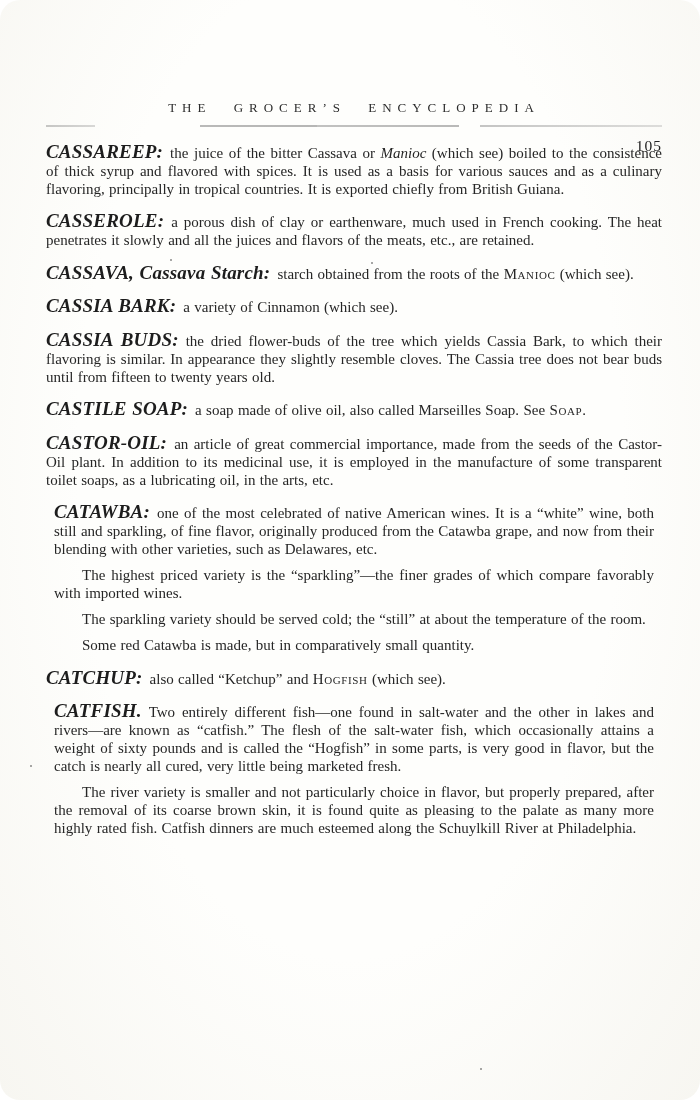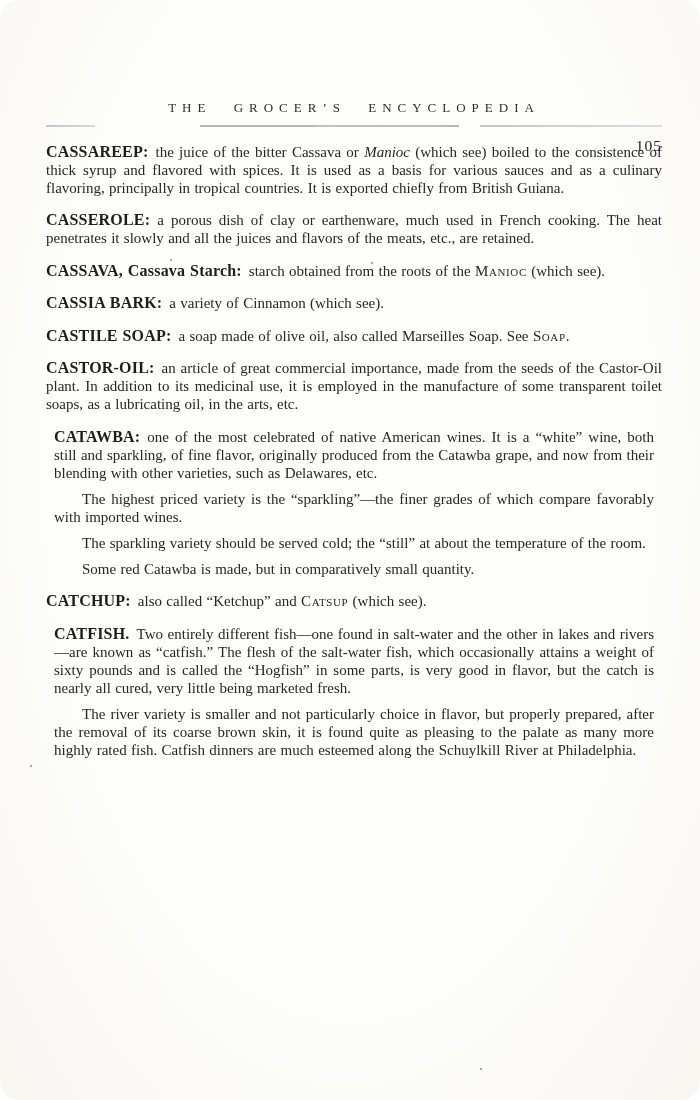--- a/index.html
+++ b/index.html
@@ -50,24 +50,25 @@
   .entry p { margin: 8px; }
   .entry .first, .entry.single, .cont {
     font-size: 15px;
     line-height: 18px;
     text-align: justify;
     word-spacing: 0.6px;
   }
   .cont { text-indent: 28px; }
   .term {
     font-weight: bold;
-    font-size: 16px;
+    font-size: 19px;
     letter-spacing: 0.2px;
     color: #1d1d1d;
     margin-right: 7px;
+    font-style: italic;
   }
   .it { font-style: italic; }
   .sc { font-variant: small-caps; letter-spacing: 0.6px; }
   .speck {
     position: absolute;
     background: rgba(60,60,60,.6);
     border-radius: 50%;
   }
   .speck.s1 { left: 170px; top: 259px; width: 2px; height: 2px; }
   .speck.s2 { left: 371px; top: 262px; width: 2px; height: 2px; }
@@ -88,33 +89,34 @@
   <div class="entries">
 
     <p class="entry single"><b class="term">CASSAREEP:</b><span>the juice of the bitter Cassava or </span><i class="it">Manioc</i><span> (which see) boiled to the consistence of thick syrup and flavored with spices.  It is used as a basis for various sauces and as a culinary flavoring, principally in tropical countries.  It is exported chiefly from British Guiana.</span></p>
 
     <p class="entry single"><b class="term">CASSEROLE:</b><span>a porous dish of clay or earthenware, much used in French cooking.  The heat penetrates it slowly and all the juices and flavors of the meats, etc., are retained.</span></p>
 
     <p class="entry single"><b class="term">CASSAVA, Cassava Starch:</b><span>starch obtained from the roots of the </span><span class="sc">Manioc</span><span> (which see).</span></p>
 
     <p class="entry single"><b class="term">CASSIA BARK:</b><span>a variety of Cinnamon (which see).</span></p>
 
+    <p class="entry single"><b class="term">CASSIA BUDS:</b><span>the dried flower-buds of the tree which yields Cassia Bark, to which their flavoring is similar.  In appearance they slightly resemble cloves.  The Cassia tree does not bear buds until from fifteen to twenty years old.</span></p>
 
     <p class="entry single"><b class="term">CASTILE SOAP:</b><span>a soap made of olive oil, also called Marseilles Soap.  See </span><span class="sc">Soap</span><span>.</span></p>
 
     <p class="entry single"><b class="term">CASTOR-OIL:</b><span>an article of great commercial importance, made from the seeds of the Castor-Oil plant.  In addition to its medicinal use, it is employed in the manufacture of some transparent toilet soaps, as a lubricating oil, in the arts, etc.</span></p>
 
     <div class="entry">
       <p class="first"><b class="term">CATAWBA:</b><span>one of the most celebrated of native American wines.  It is a “white” wine, both still and sparkling, of fine flavor, originally produced from the Catawba grape, and now from their blending with other varieties, such as Delawares, etc.</span></p>
       <p class="cont">The highest priced variety is the “sparkling”—the finer grades of which compare favorably with imported wines.</p>
       <p class="cont">The sparkling variety should be served cold; the “still” at about the temperature of the room.</p>
       <p class="cont">Some red Catawba is made, but in comparatively small quantity.</p>
     </div>
 
-    <p class="entry single"><b class="term">CATCHUP:</b><span>also called “Ketchup” and </span><span class="sc">Catsup</span><span> (which see).</span></p>
+    <p class="entry single"><b class="term">CATCHUP:</b><span>also called “Ketchup” and </span><span class="sc">Hogfish</span><span> (which see).</span></p>
 
     <div class="entry">
       <p class="first"><b class="term">CATFISH.</b><span>Two entirely different fish—one found in salt-water and the other in lakes and rivers—are known as “catfish.”  The flesh of the salt-water fish, which occasionally attains a weight of sixty pounds and is called the “Hogfish” in some parts, is very good in flavor, but the catch is nearly all cured, very little being marketed fresh.</span></p>
       <p class="cont">The river variety is smaller and not particularly choice in flavor, but properly prepared, after the removal of its coarse brown skin, it is found quite as pleasing to the palate as many more highly rated fish.  Catfish dinners are much esteemed along the Schuylkill River at Philadelphia.</p>
     </div>
 
 
   </div>
 
   <div class="speck s1"></div>

